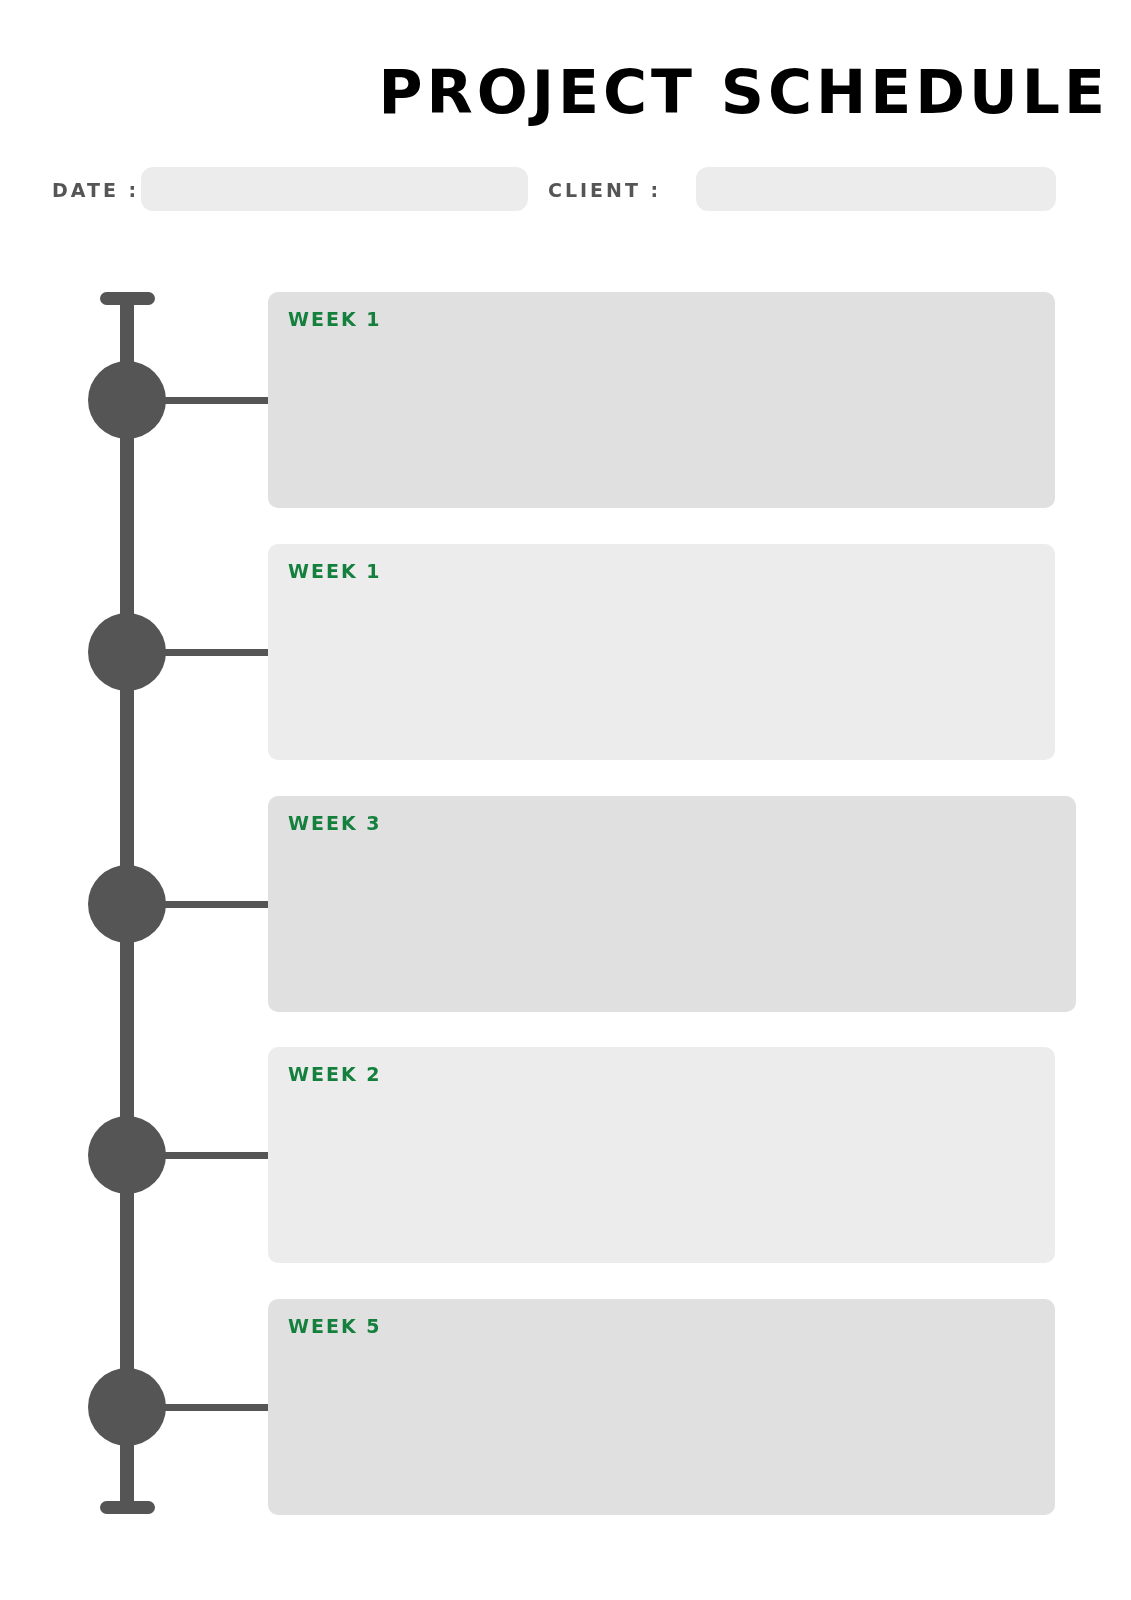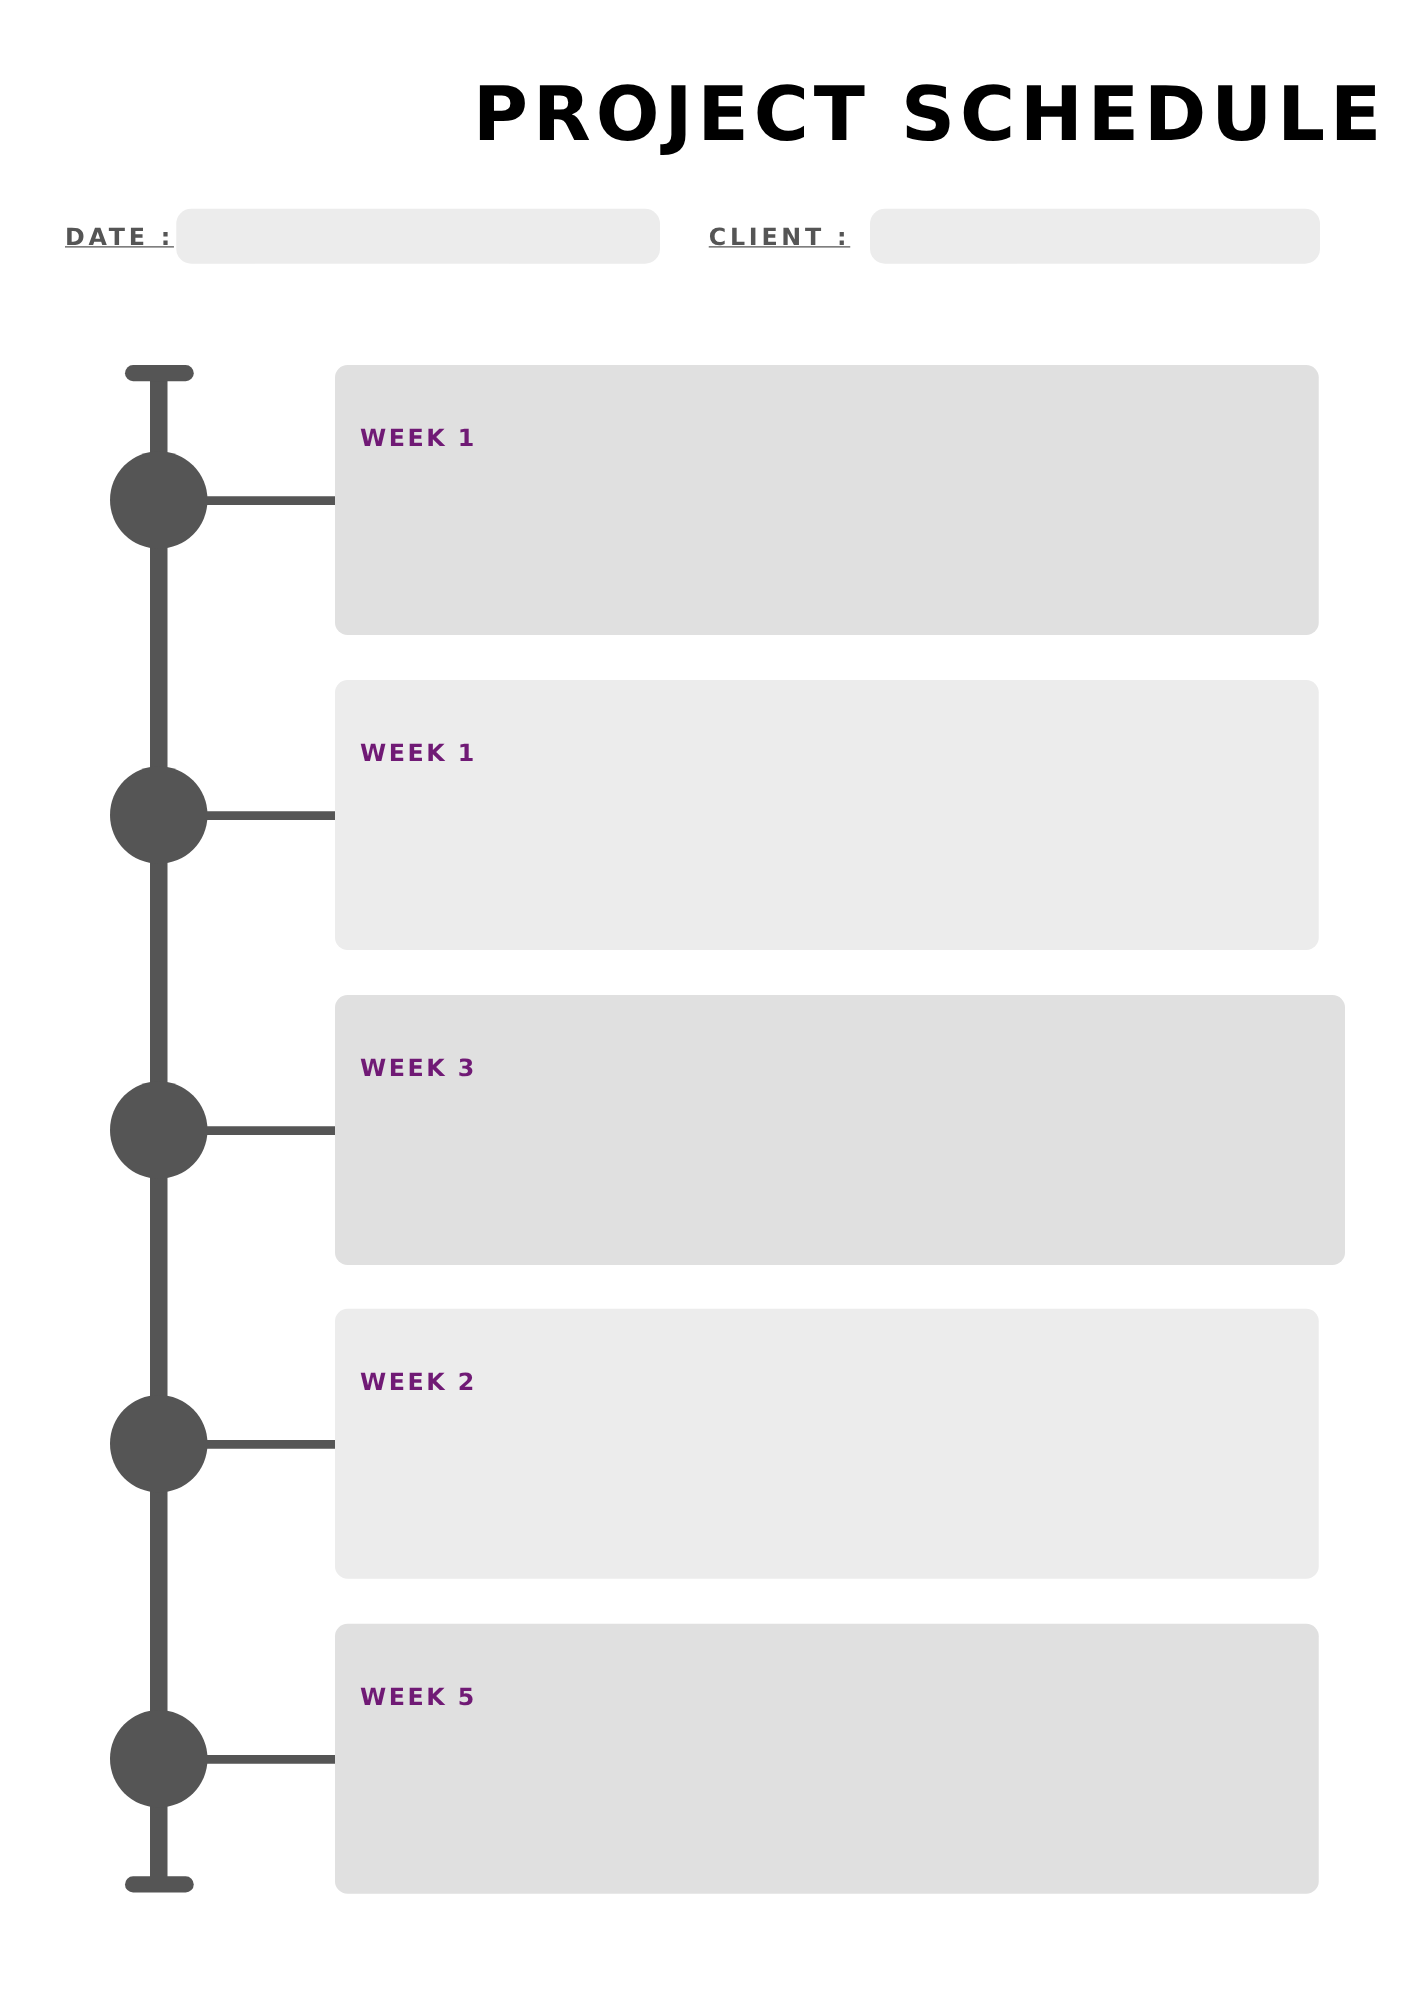--- a/index.html
+++ b/index.html
@@ -7,21 +7,21 @@
       width: 1131px; height: 1600px; background: #ffffff; position: relative; overflow: hidden;
       font-family: "DejaVu Sans", sans-serif; color: #555555;
     }
     .title {
       position: absolute; left: 0; top: 56px; width: 1109px; text-align: right;
       font-family: "DejaVu Sans", sans-serif; font-weight: bold; font-size: 60px;
       letter-spacing: 4px; color: #000000; line-height: 72px;
     }
     .field-label {
       position: absolute; font-weight: bold; font-size: 19px; letter-spacing: 3px;
-      color: #555555; line-height: 24px; text-decoration: underline;
+      color: #555555; line-height: 24px;
     }
     .field-box {
       position: absolute; background: #ececec; border-radius: 12px; height: 44px;
     }
     .rail {
       position: absolute; left: 120px; top: 298px; width: 14px; height: 1210px; background: #555555;
     }
     .cap {
       position: absolute; left: 100px; width: 55px; height: 13px; background: #555555; border-radius: 7px;
     }
@@ -29,34 +29,34 @@
       position: absolute; left: 88px; width: 78px; height: 78px; border-radius: 50%; background: #555555;
     }
     .connector {
       position: absolute; left: 160px; width: 108px; height: 7px; background: #555555;
     }
     .week-box {
       position: absolute; left: 268px; width: 787px; height: 216px; border-radius: 10px;
     }
     .week-label {
       position: absolute; left: 20px; top: 16px; font-weight: bold; font-size: 19px;
-      letter-spacing: 2px; color: #701a75; margin-top: 32px;
+      letter-spacing: 2px; color: #15803d;
     }
   </style>
 </head>
 <body>
 
 <div class="title">PROJECT SCHEDULE</div>
 
 <div class="field-label" style="left:52px; top:178px;">DATE :</div>
 <div class="field-box" style="left:141px; top:167px; width:387px;">
   <span></span>
 </div>
 
-<div class="field-label" style="left:567px; top:178px;text-align:center;">CLIENT :</div>
+<div class="field-label" style="left:548px; top:178px;text-align:center;">CLIENT :</div>
 <div class="field-box" style="left:696px; top:167px; width:360px;">
   <span></span>
 </div>
 
 <div>
   <div class="rail"></div>
   <div class="cap" style="top:292px;"></div>
   <div class="cap" style="top:1501px;"></div>
 
   <div class="node" style="top:361px;"></div>

